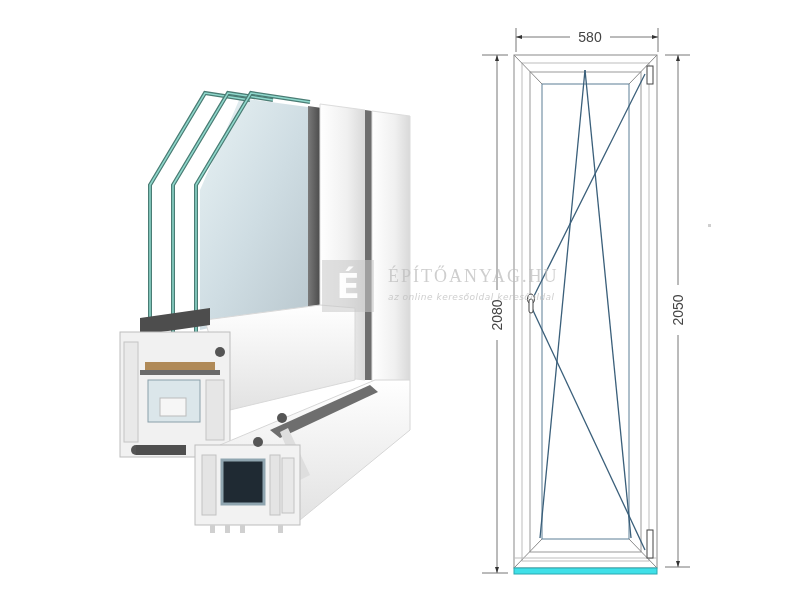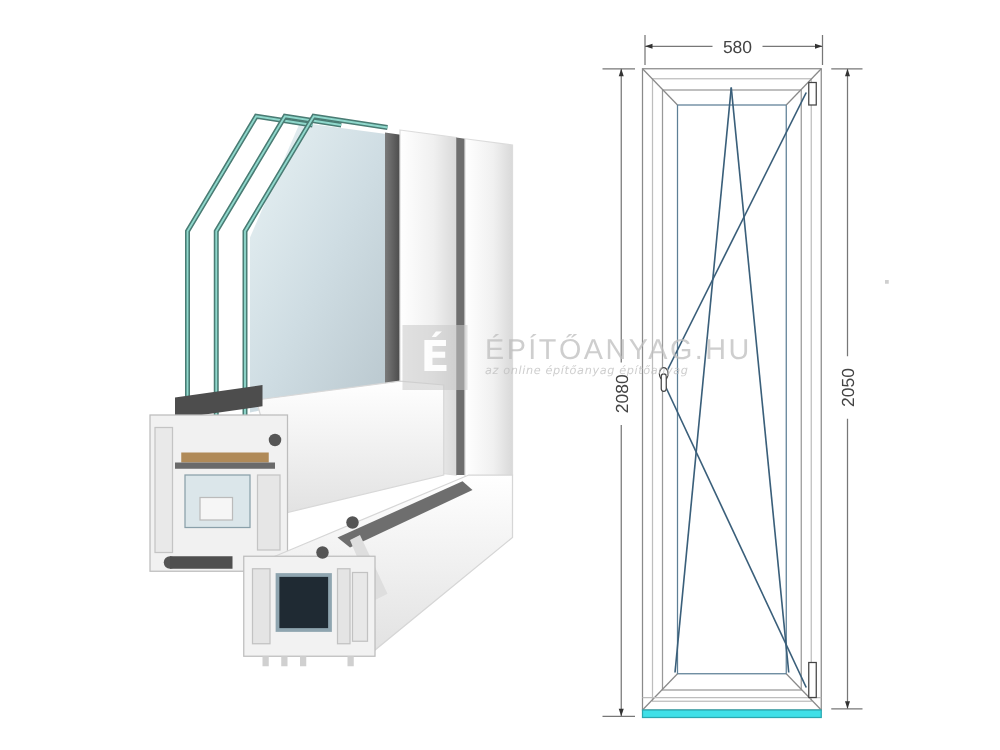--- a/index.html
+++ b/index.html
@@ -3,21 +3,21 @@
 <meta charset="utf-8">
 <style>
   html, body { margin: 0; padding: 0; background: #ffffff; }
   body { width: 800px; height: 600px; position: relative; overflow: hidden; font-family: "DejaVu Sans", sans-serif; }
   .stage { position: absolute; left: 0; top: 10px; width: 800px; height: 600px; }
   .profile { position: absolute; left: 110px; top: 70px; width: 320px; height: 470px; }
   .drawing { position: absolute; left: 470px; top: 0; width: 260px; height: 600px; }
   .watermark { position: absolute; left: 322px; top: 250px; width: 240px; height: 56px; pointer-events: none; }
   .wm-box { position: absolute; left: 0; top: 0; width: 52px; height: 52px; background: rgba(200,200,200,0.55); }
   .wm-letter { position: absolute; left: 0; top: 0; width: 52px; height: 52px; line-height: 52px; text-align: center; color: rgba(255,255,255,0.95); font-size: 34px; font-weight: bold; font-family: "DejaVu Sans", sans-serif; }
-  .wm-title { position: absolute; left: 66px; top: 6px; color: rgba(190,190,190,0.75); font-size: 23px; letter-spacing: 2px; font-family: Liberation Sans, sans-serif; white-space: nowrap; }
+  .wm-title { position: absolute; left: 66px; top: 6px; color: rgba(190,190,190,0.75); font-size: 18px; letter-spacing: 2px; font-family: Liberation Serif, serif; white-space: nowrap; }
   .wm-sub { position: absolute; left: 66px; top: 32px; color: rgba(190,190,190,0.75); font-size: 9px; font-style: italic; letter-spacing: 0.5px; white-space: nowrap; font-family: "DejaVu Sans", sans-serif; }
   .dim-label { font-family: "Liberation Sans", sans-serif; font-size: 14px; fill: #444; }
   .dot { position: absolute; left: 708px; top: 214px; width: 3px; height: 3px; background: #cfcfcf; }
 </style>
 </head>
 <body>
 
 <div class="stage">
 
   <svg class="profile" viewBox="0 0 320 470" xmlns="http://www.w3.org/2000/svg">
@@ -159,17 +159,17 @@
       <rect x="529" y="289" width="4" height="14" rx="2"></rect>
     </g>
 
     <rect x="514" y="558" width="143" height="6" fill="#3fe0e8" stroke="#2aa8b0"></rect>
   </svg>
 
   <div class="watermark">
     <div class="wm-box"></div>
     <div class="wm-letter">É</div>
     <div class="wm-title">ÉPÍTŐANYAG.HU</div>
-    <div class="wm-sub">az online építőanyag építőanyag</div>
+    <div class="wm-sub">az online keresőoldal keresőoldal</div>
   </div>
 
   <div class="dot"></div>
 </div>
 
 </body></html>

